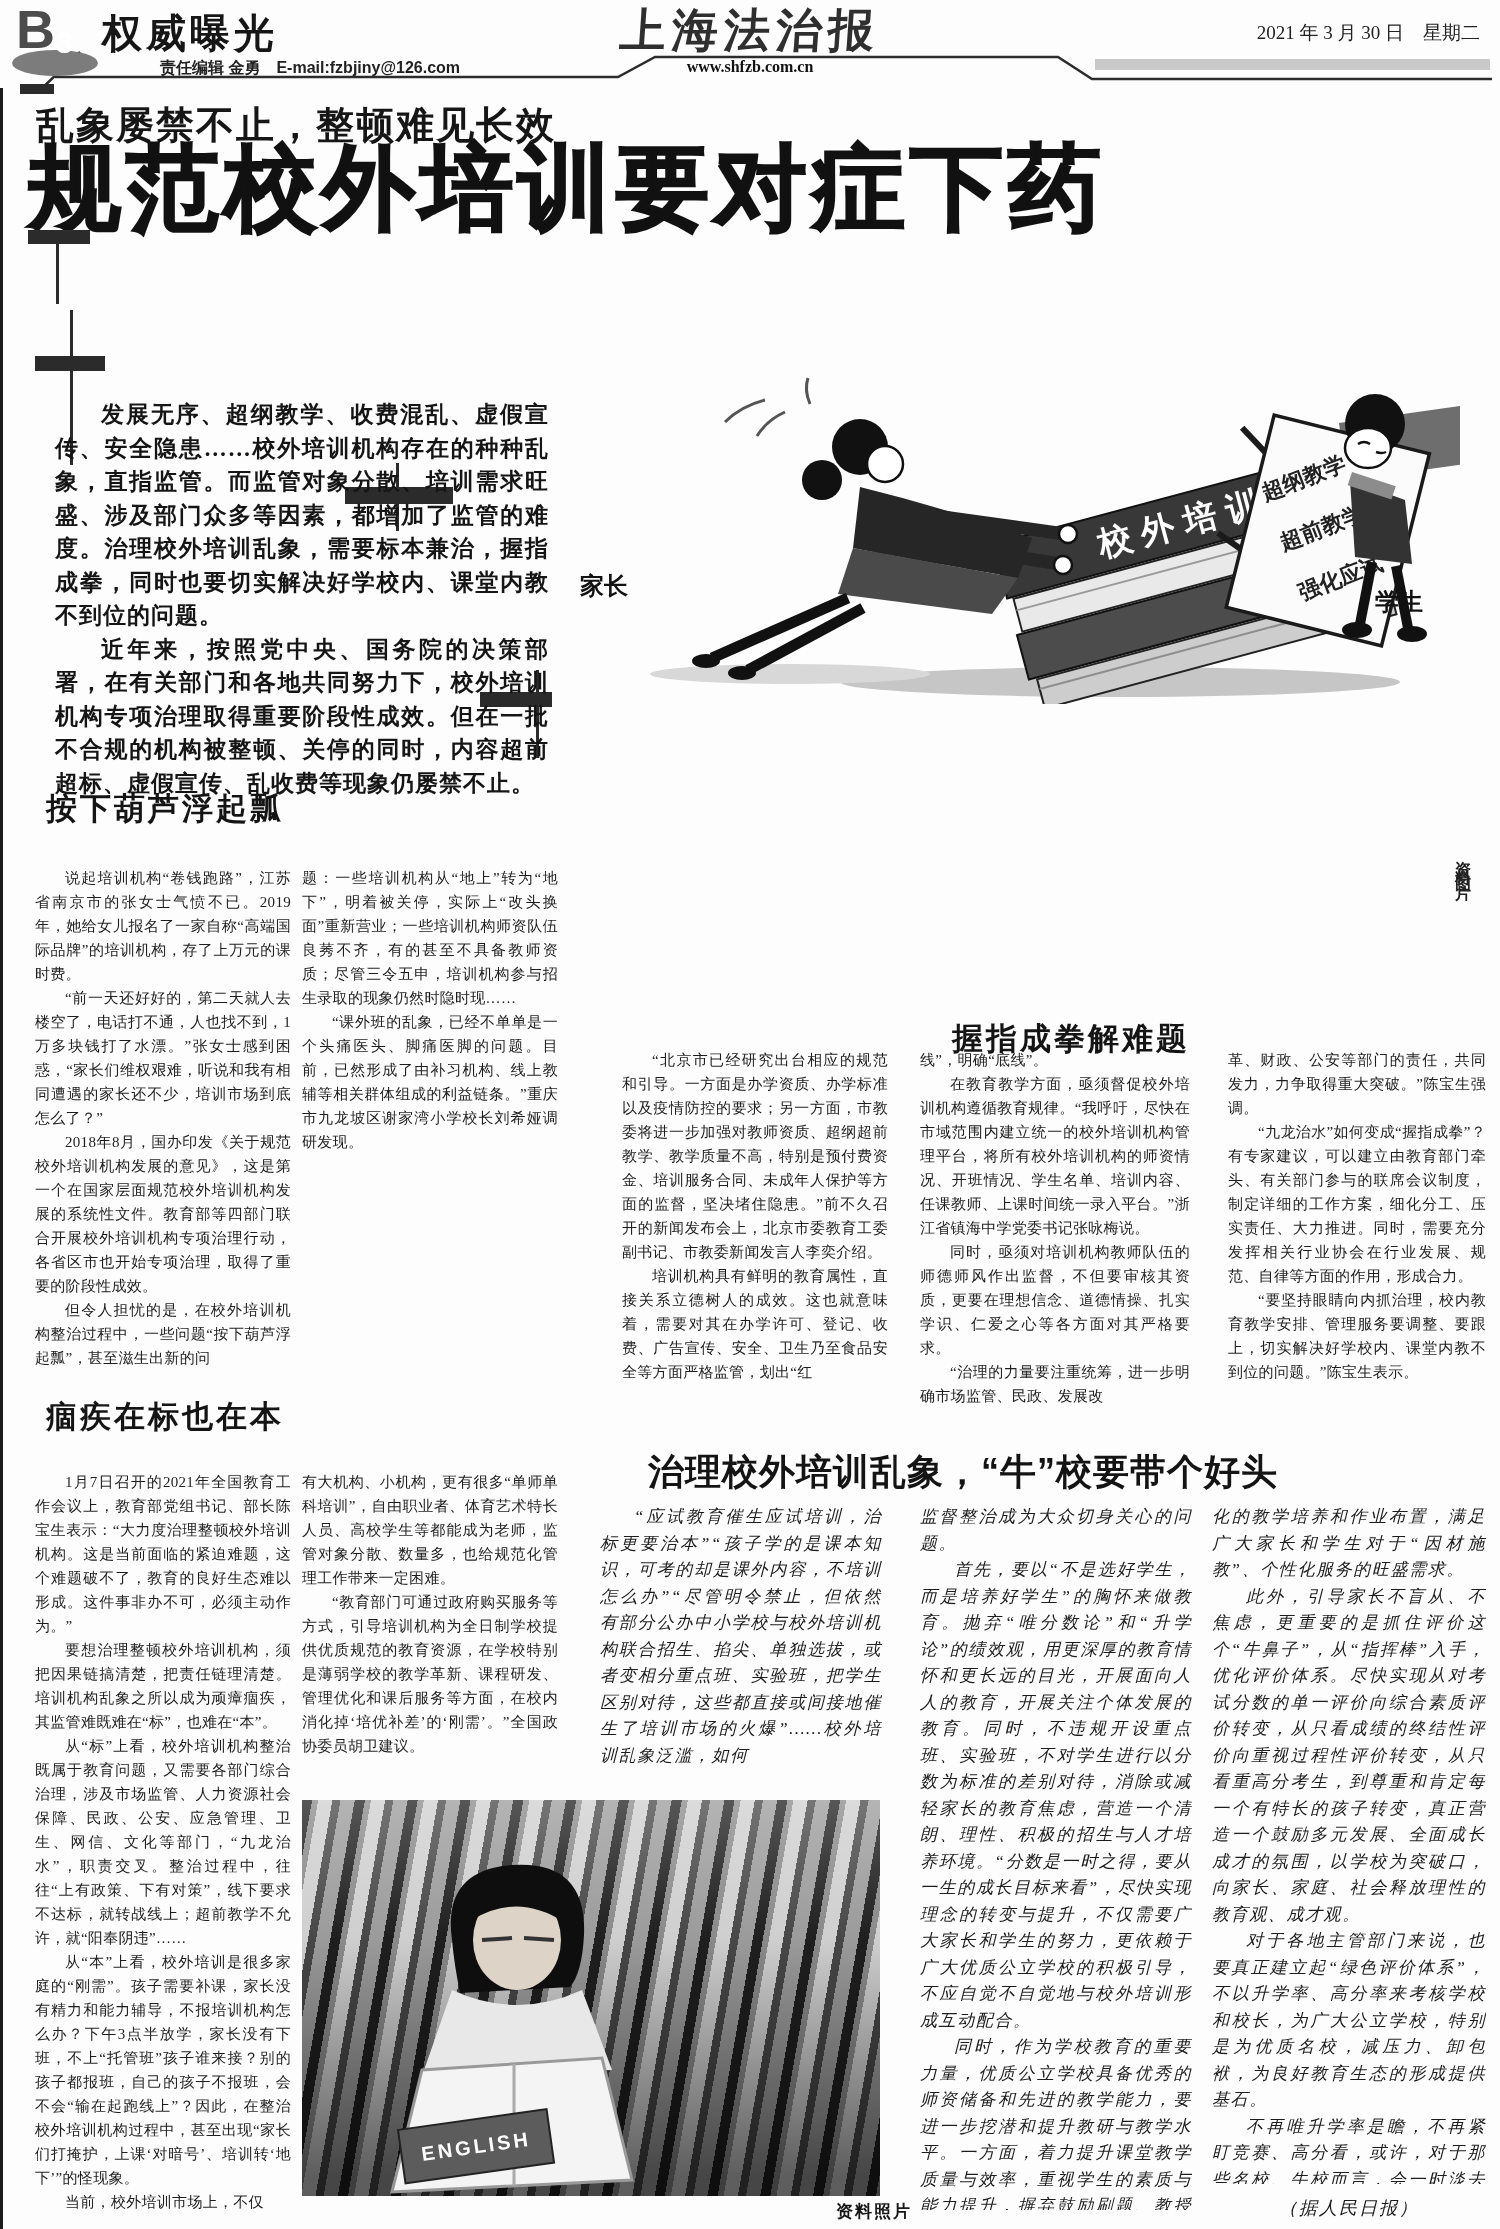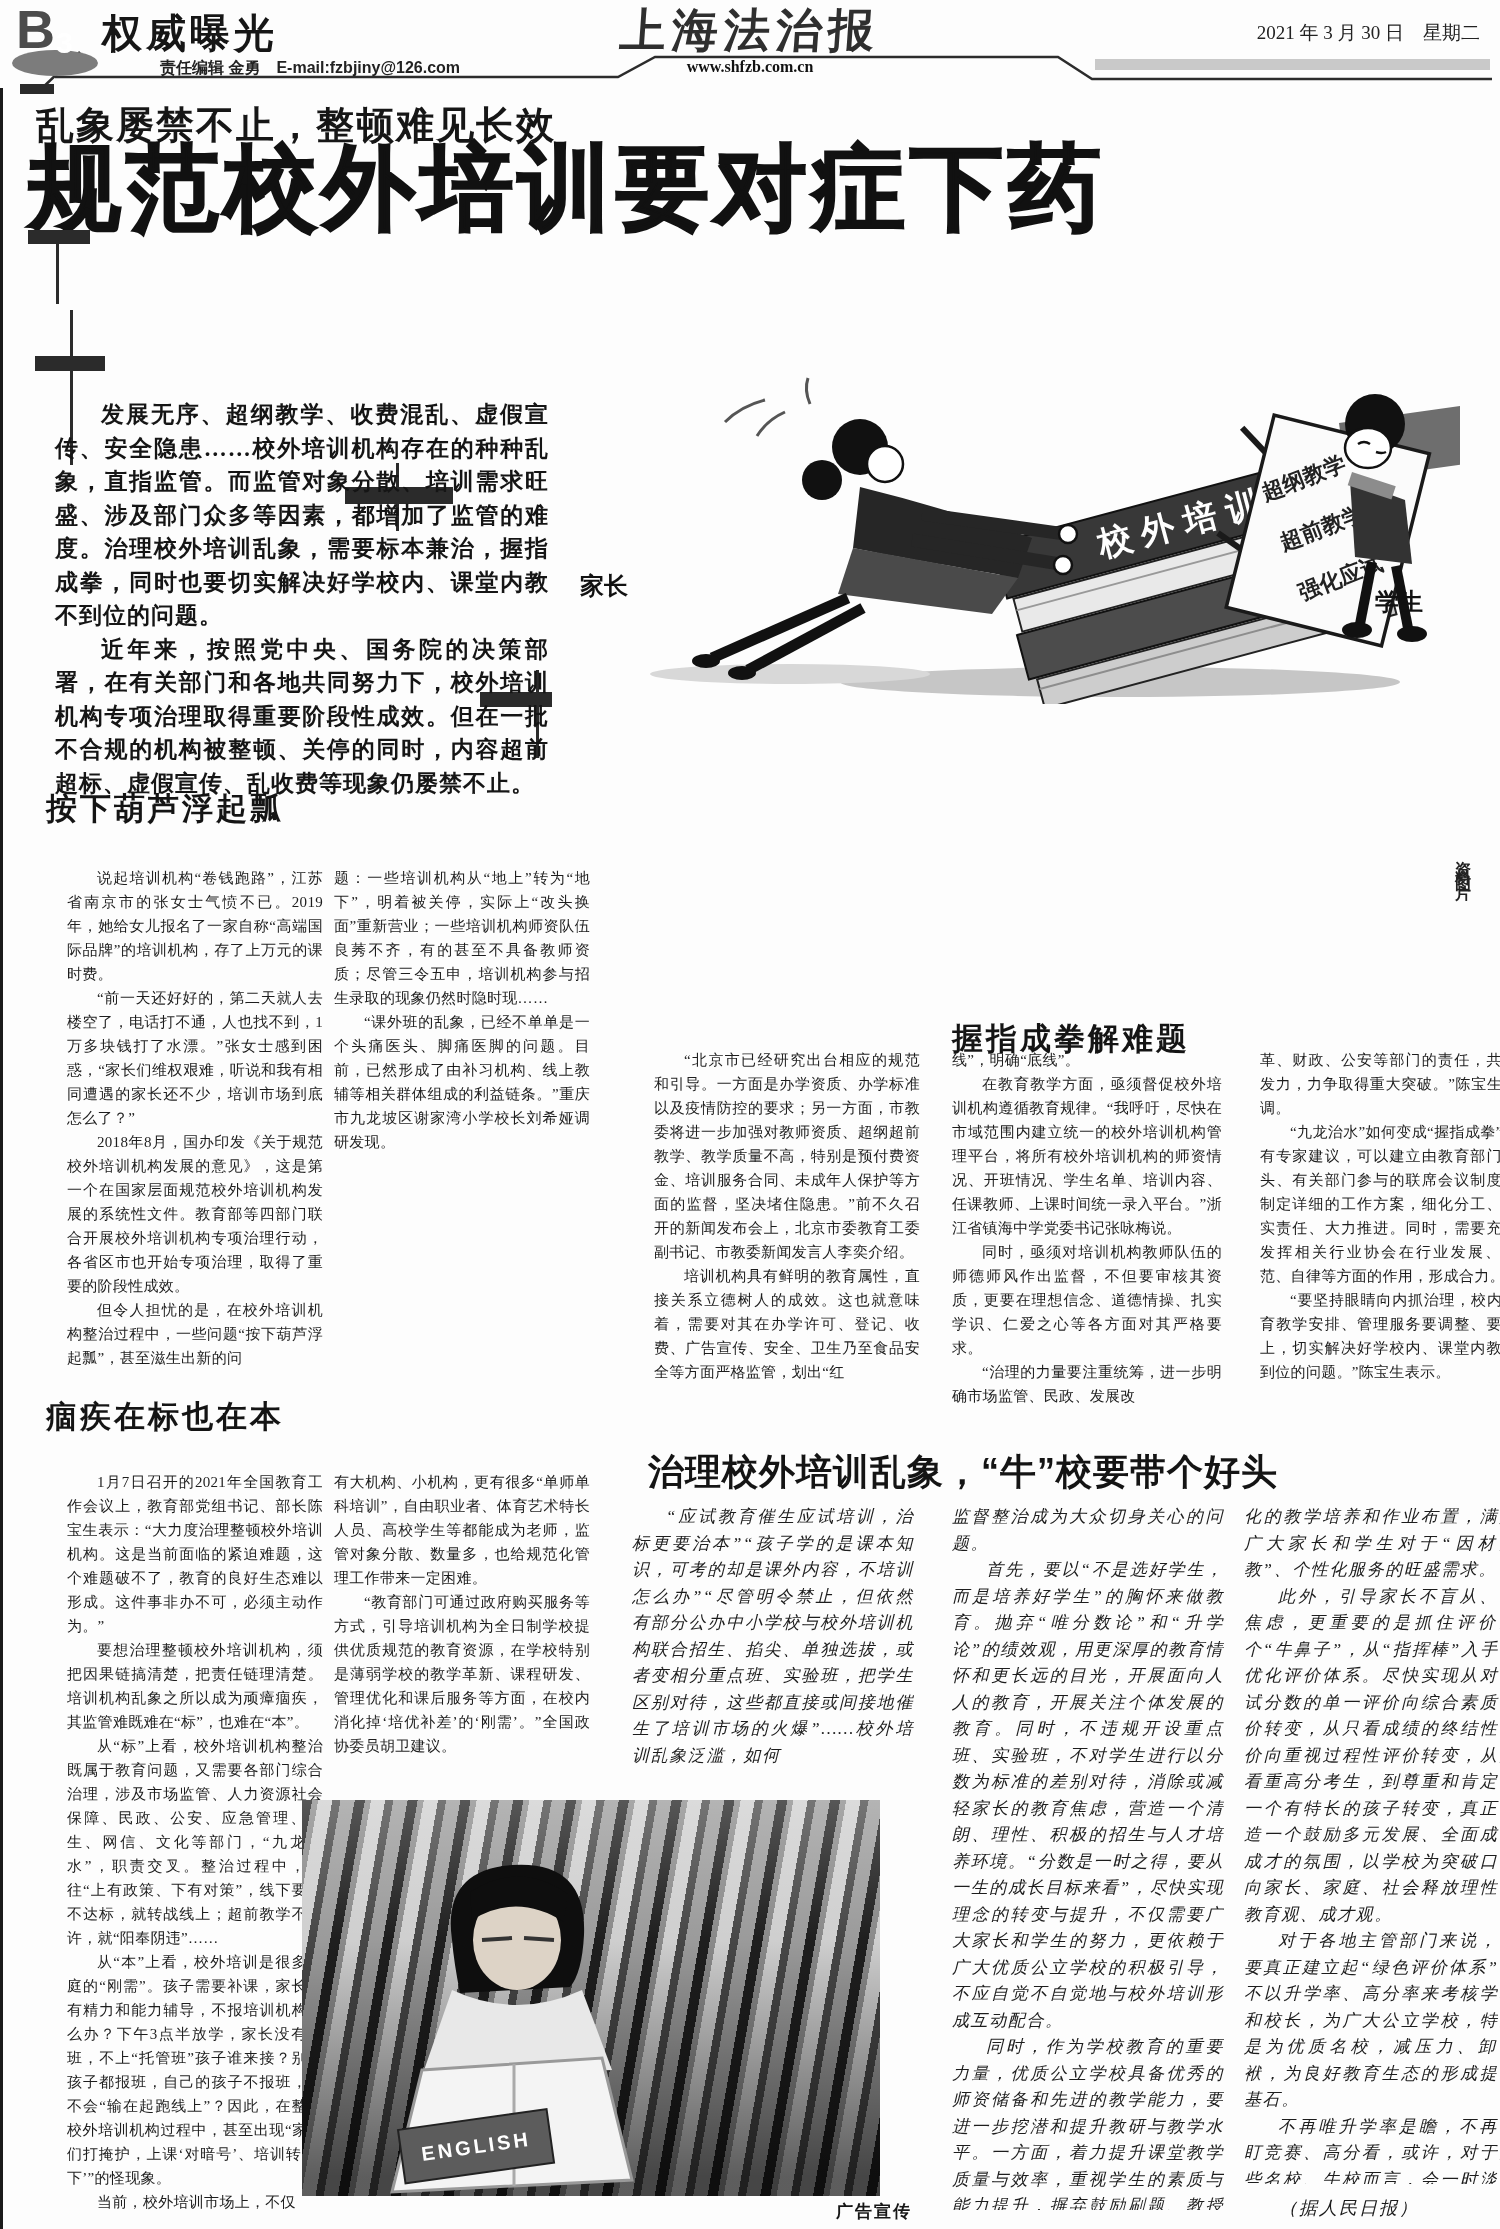--- a/index.html
+++ b/index.html
@@ -19,21 +19,21 @@
   #website{left:580px;top:58px;width:340px;text-align:center;font-weight:bold;font-size:16px;color:#111;}
   #dateline{left:1140px;top:20px;width:350px;text-align:right;font-size:19px;color:#222;padding-right:10px;box-sizing:border-box;}
   #topbar-gray{left:1095px;top:59px;width:395px;height:11px;background:#c9c9c9;}
   
   #kicker{left:36px;top:100px;font-weight:900;font-size:38px;letter-spacing:2px;color:#161616;}
   #headline{left:28px;top:140px;width:1210px;font-weight:900;font-size:93px;letter-spacing:5px;color:#111;line-height:1.05;-webkit-text-stroke:2px #111;}
   
   #intro{left:55px;top:398px;width:494px;font-weight:bold;font-size:23px;line-height:33.5px;text-align:justify;letter-spacing:1px;color:#151515;}
   #intro p{margin:0;text-indent:2em;}
   
-  .col{font-size:15px;line-height:24px;text-align:justify;letter-spacing:0.3px;overflow:hidden;color:#1d1d1d;margin-left:32px;}
+  .col{font-size:15px;line-height:24px;text-align:justify;letter-spacing:0.3px;overflow:hidden;color:#1d1d1d;}
   .col p{margin:0;text-indent:2em;}
   .col p.noindent{text-indent:0;}
   .sec-h{font-weight:900;font-size:31px;letter-spacing:3px;color:#141414;font-family:"Liberation Sans", sans-serif;text-align:right;}
   #s1-col1{left:35px;top:866px;width:256px;height:516px;}
   #s1-col2{left:302px;top:866px;width:256px;height:516px;}
   #s1-h{left:46px;top:788px;}
   #s2-h{left:46px;top:1396px;}
   #s2-col1{left:35px;top:1470px;width:256px;height:759px;}
   #s2-col2{left:302px;top:1470px;width:256px;height:322px;}
   #s3-h{left:622px;top:1018px;width:568px;text-align:right;}
@@ -194,21 +194,21 @@
     <line x1="222" y1="138" x2="252" y2="140" stroke="#333" stroke-width="4"></line>
     <path d="M150,190 q65,30 130,0 l30,80 -190,6 Z" fill="#e8e8e8"></path>
     <polygon points="120,270 300,258 330,380 90,392" fill="#f4f4f4" stroke="#999" stroke-width="3"></polygon>
     <line x1="212" y1="264" x2="212" y2="386" stroke="#aaa" stroke-width="3"></line>
     <g transform="translate(96,330) rotate(-8)">
       <rect x="0" y="0" width="150" height="54" fill="#5c5c5c" stroke="#222" stroke-width="2"></rect>
       <text x="75" y="34" text-anchor="middle" font-family="Liberation Sans, sans-serif" font-weight="bold" font-size="20" letter-spacing="3" fill="#fff">ENGLISH</text>
     </g>
   </svg>
 </div>
-<div class="abs sans" id="photo-caption">广告宣传</div>
+<div class="abs sans" id="photo-caption">资料照片</div>
 
 <div class="abs sec-h" id="s3-h">握指成拳解难题</div>
 <div class="abs col" id="s3-col1">
   <p>“北京市已经研究出台相应的规范和引导。一方面是办学资质、办学标准以及疫情防控的要求；另一方面，市教委将进一步加强对教师资质、超纲超前教学、教学质量不高，特别是预付费资金、培训服务合同、未成年人保护等方面的监督，坚决堵住隐患。”前不久召开的新闻发布会上，北京市委教育工委副书记、市教委新闻发言人李奕介绍。</p>
   <p>培训机构具有鲜明的教育属性，直接关系立德树人的成效。这也就意味着，需要对其在办学许可、登记、收费、广告宣传、安全、卫生乃至食品安全等方面严格监管，划出“红</p>
 </div>
 <div class="abs col" id="s3-col2">
   <p class="noindent">线”，明确“底线”。</p>
   <p>在教育教学方面，亟须督促校外培训机构遵循教育规律。“我呼吁，尽快在市域范围内建立统一的校外培训机构管理平台，将所有校外培训机构的师资情况、开班情况、学生名单、培训内容、任课教师、上课时间统一录入平台。”浙江省镇海中学党委书记张咏梅说。</p>
   <p>同时，亟须对培训机构教师队伍的师德师风作出监督，不但要审核其资质，更要在理想信念、道德情操、扎实学识、仁爱之心等各方面对其严格要求。</p>

